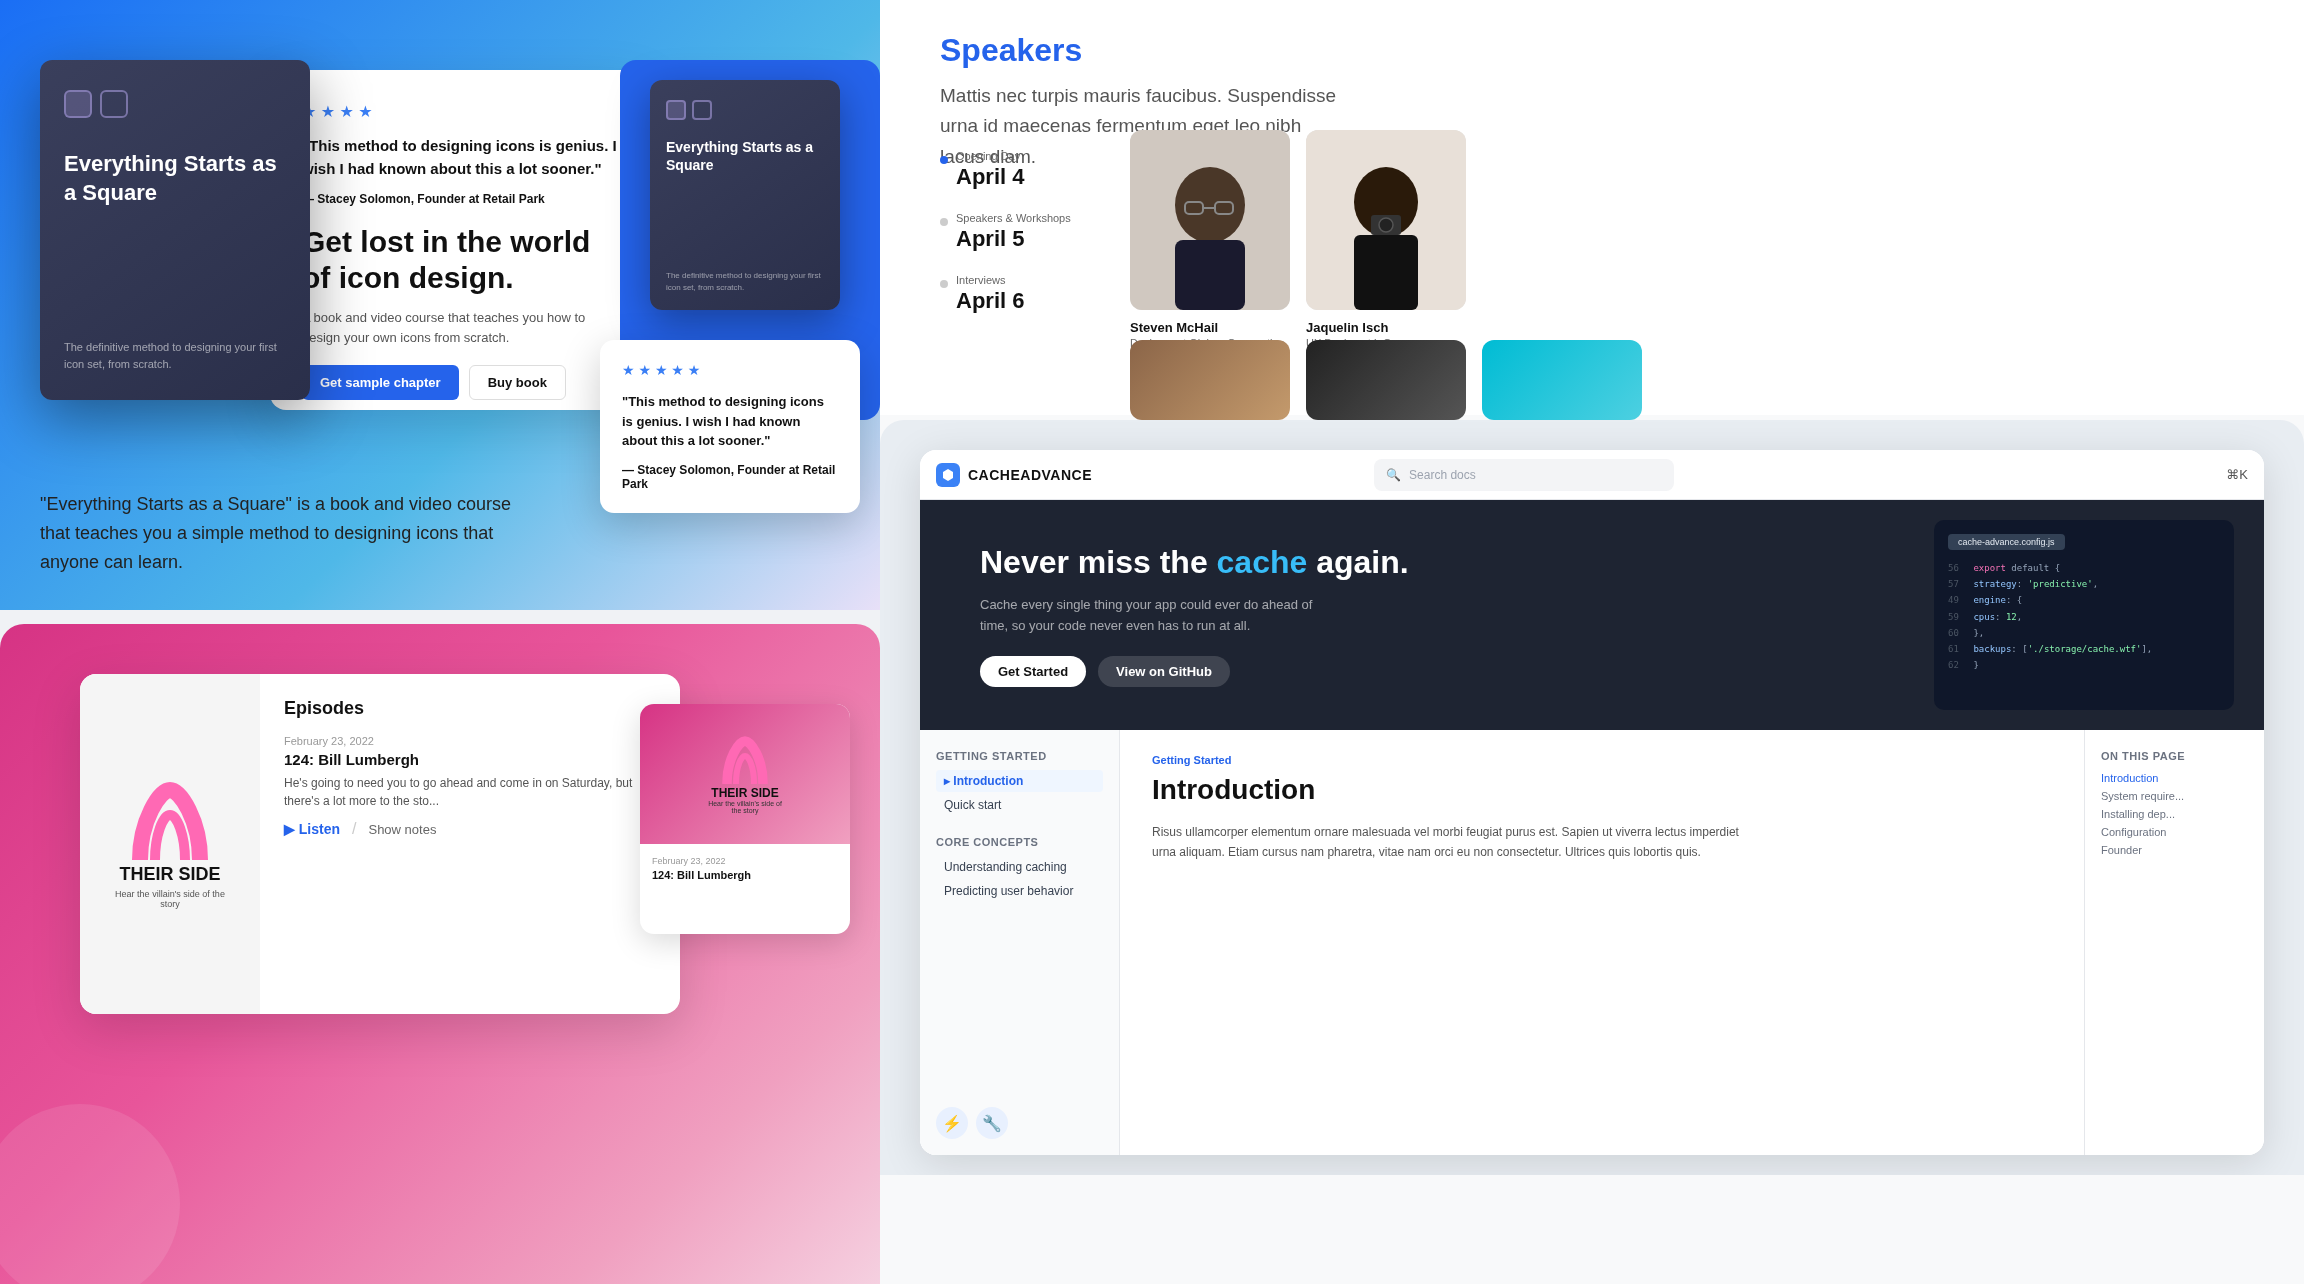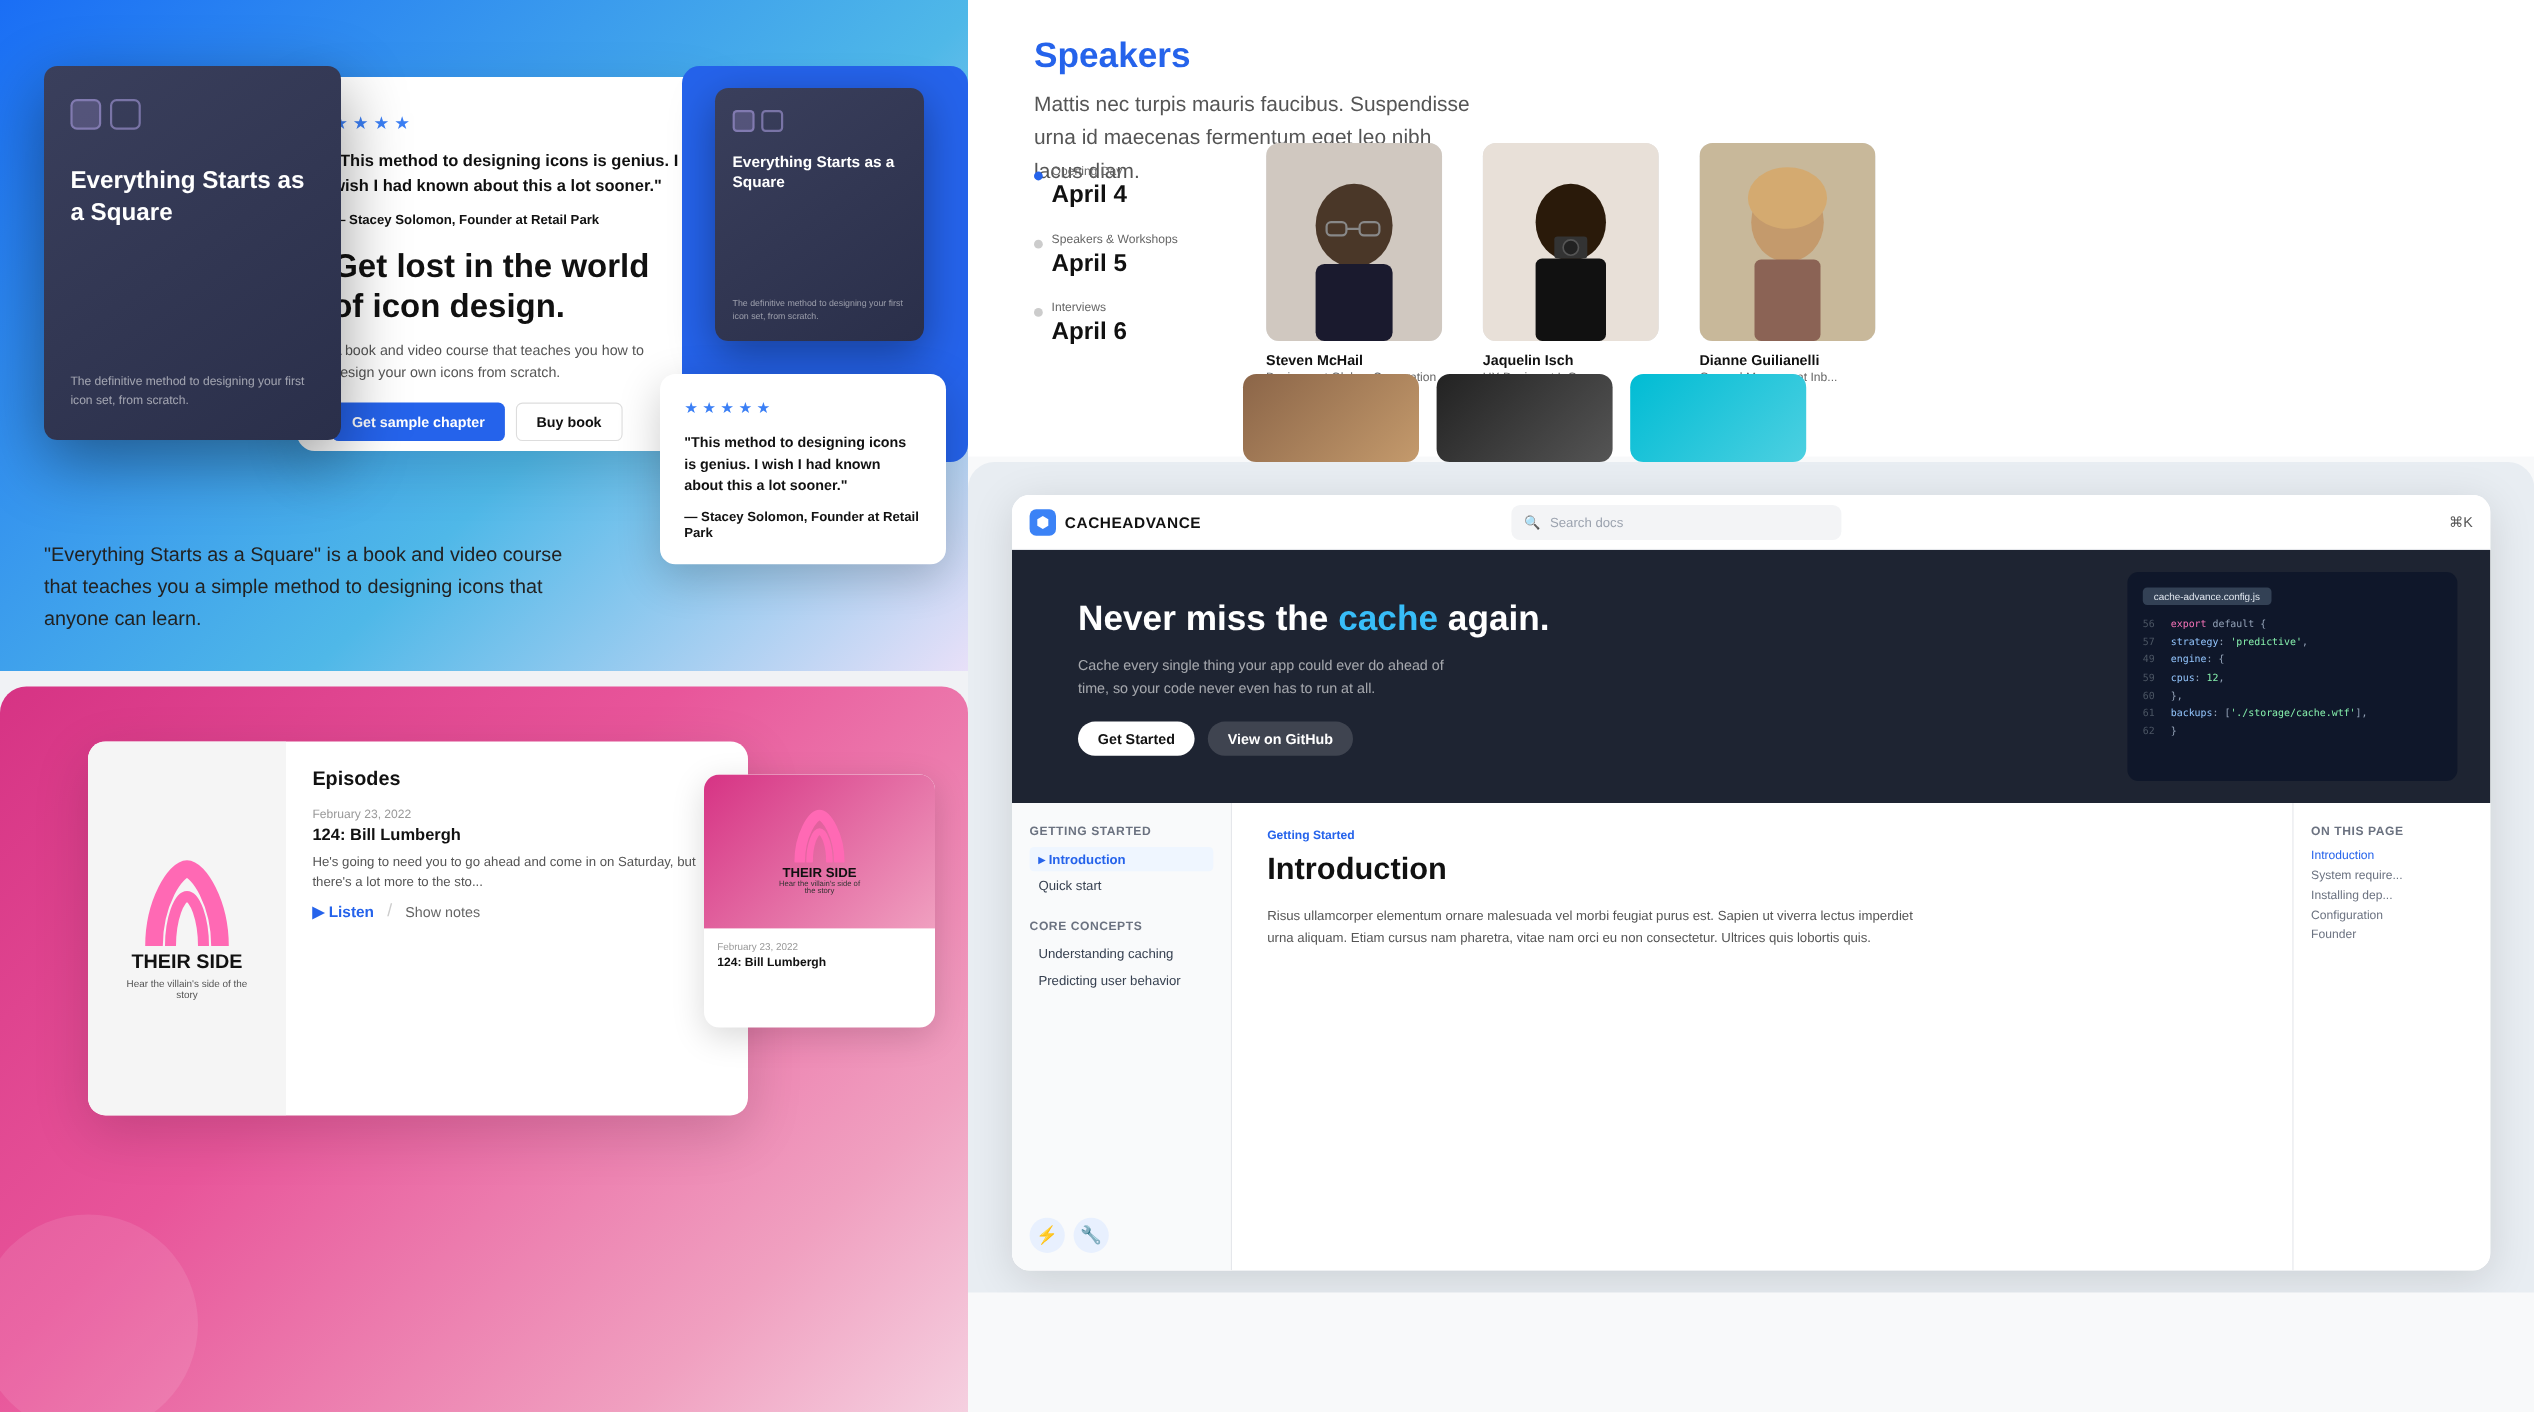--- a/index.html
+++ b/index.html
@@ -373,21 +373,20 @@
     .speaker-photos {
       position: absolute;
       top: 130px;
       left: 250px;
       display: flex;
       gap: 16px;
       align-items: flex-start;
     }
     .speaker-card {
       width: 160px;
-      margin-left: 21px;
     }
     .speaker-photo {
       width: 160px;
       height: 180px;
       border-radius: 12px;
       overflow: hidden;
       margin-bottom: 10px;
       background: #e0e0e0;
       display: flex;
       align-items: center;
@@ -830,34 +829,20 @@
             <rect width="160" height="180" fill="#e8e0d8"></rect>
             <ellipse cx="80" cy="72" rx="32" ry="35" fill="#2a1a0a"></ellipse>
             <rect x="48" y="105" width="64" height="75" rx="6" fill="#111"></rect>
 
             <rect x="65" y="85" width="30" height="20" rx="3" fill="#333"></rect>
             <circle cx="80" cy="95" r="7" fill="#222" stroke="#555" stroke-width="1.5"></circle>
           </svg>
         </div>
         <div class="speaker-name">Jaquelin Isch</div>
         <div class="speaker-role">UX Design at InGen</div>
-      </div>
-      <div class="speaker-card">
-        <div class="speaker-photo">
-
-          <svg width="160" height="180" viewBox="0 0 160 180">
-            <rect width="160" height="180" fill="#c8b89a"></rect>
-            <ellipse cx="80" cy="72" rx="33" ry="36" fill="#c49a6c"></ellipse>
-
-            <ellipse cx="80" cy="50" rx="36" ry="28" fill="#d4aa70"></ellipse>
-            <rect x="50" y="106" width="60" height="74" rx="6" fill="#8b6355"></rect>
-          </svg>
-        </div>
-        <div class="speaker-name">Dianne Guilianelli</div>
-        <div class="speaker-role">General Manager at Inb...</div>
       </div>
     </div>
 
     <div class="speaker-photos-row2">
       <div class="speaker-photo-row2 sp-brown"></div>
       <div class="speaker-photo-row2 sp-dark"></div>
       <div class="speaker-photo-row2 sp-teal"></div>
     </div>
   </div>
 

